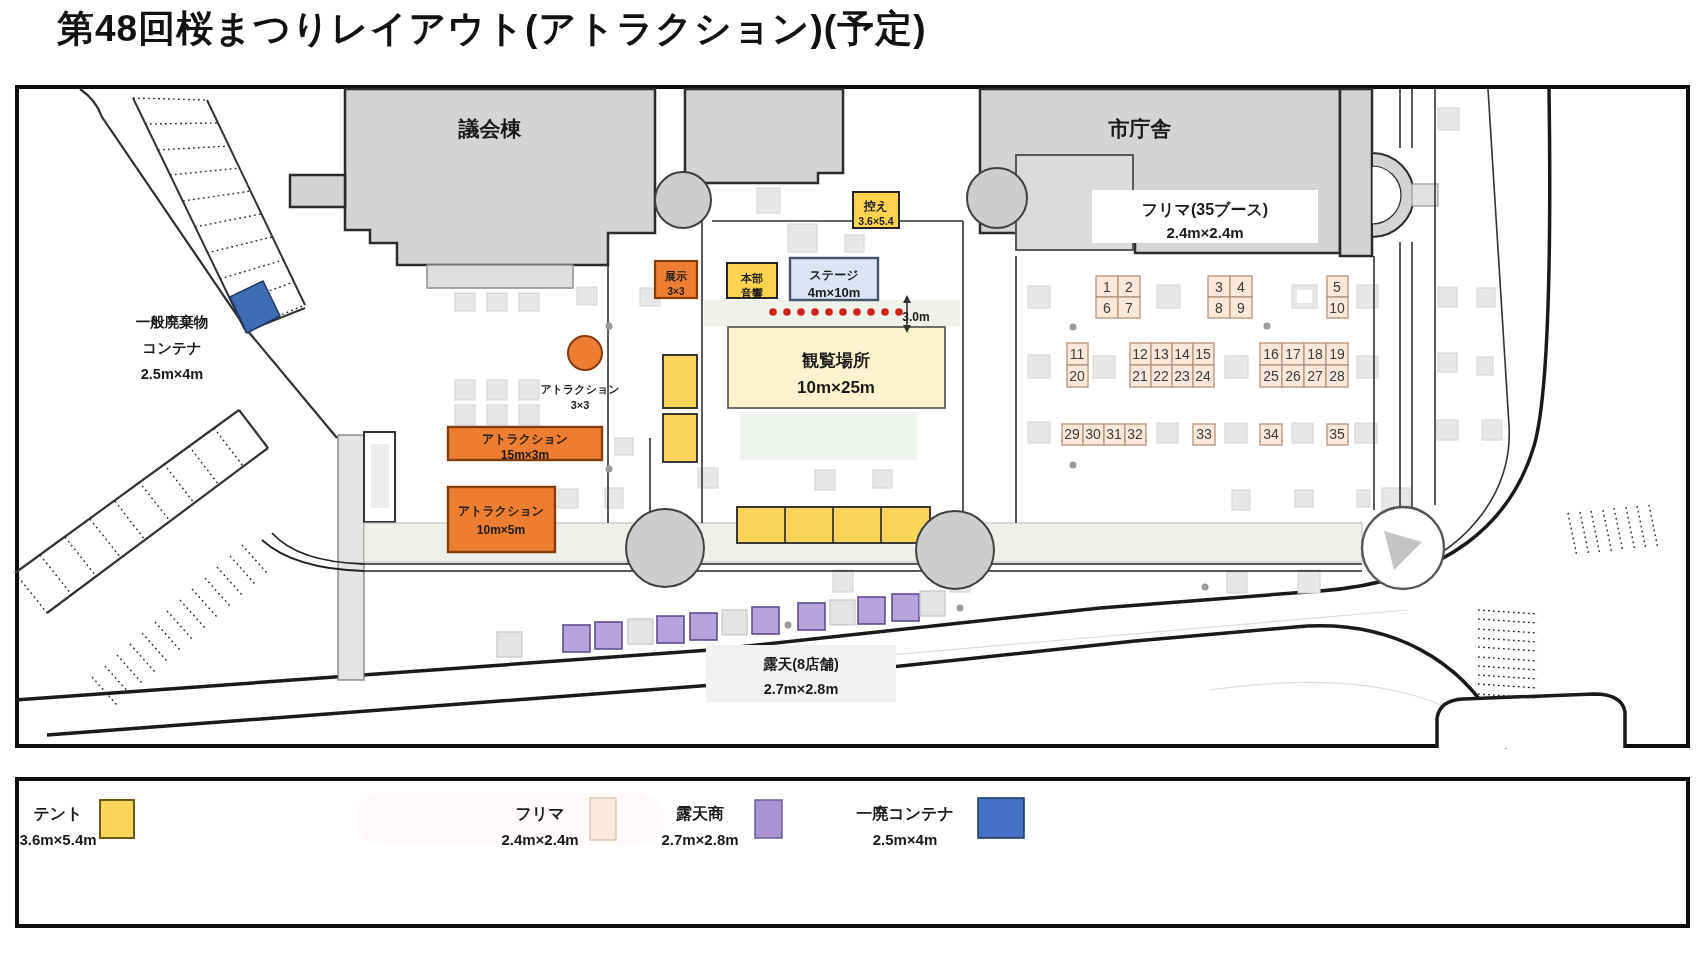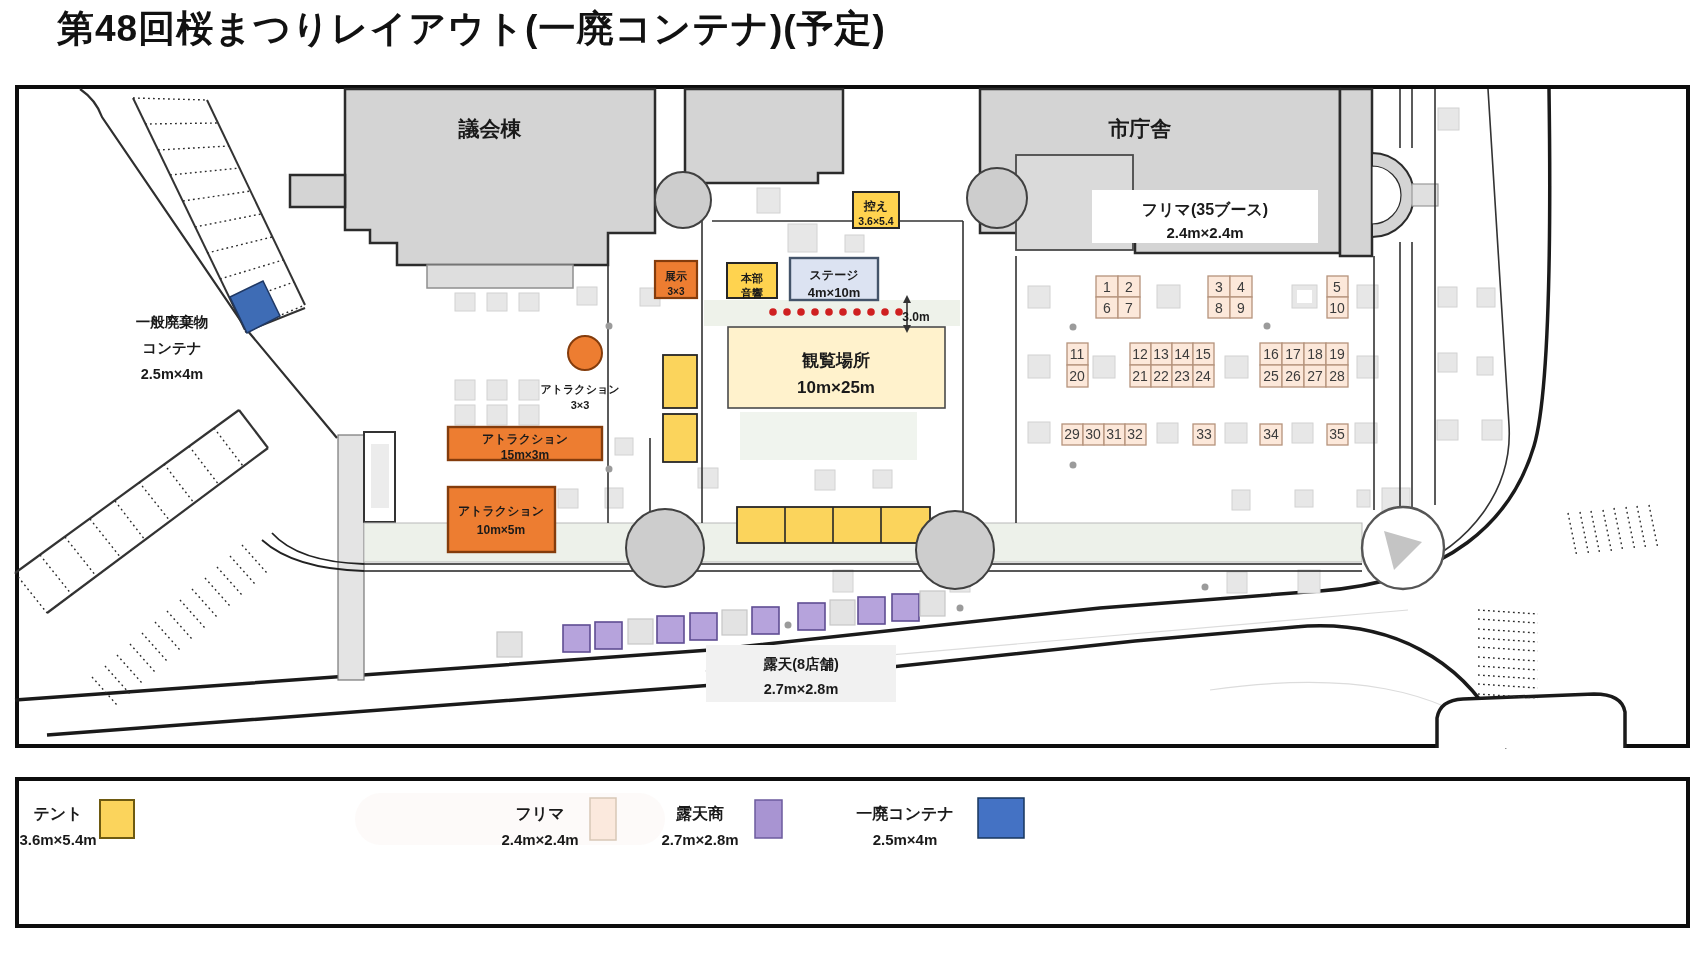--- a/index.html
+++ b/index.html
@@ -14,21 +14,21 @@
   .zline{stroke:#333;stroke-width:1.6;fill:none;}
   .bldg{fill:#d4d4d4;stroke:#2b2b2b;stroke-width:2.5;}
   .tree{fill:#cdcdcd;stroke:#404040;stroke-width:2;}
   .sdot{fill:#9b9b9b;}
   .stallp{fill:#b6a3dc;stroke:#5f4d93;stroke-width:1.6;}
   .stallg{fill:#e3e3e3;stroke:#c6c6c6;stroke-width:1.2;}
 </style>
 </head>
 <body>
 
-<h1 id="title">第48回桜まつりレイアウト(一廃コンテナ)(予定)</h1>
+<h1 id="title">第48回桜まつりレイアウト(アトラクション)(予定)</h1>
 
 <svg width="1705" height="959" viewBox="0 0 1705 959">
 
   <rect x="17" y="87" width="1671" height="659" fill="#ffffff" stroke="#0d0d0d" stroke-width="4"></rect>
 
   <g>
     <path d="M705,671 L1408,610" stroke="#dcdcdc" stroke-width="1.2" fill="none"></path>
     <path d="M1210,690 C1350,670 1440,690 1500,740" stroke="#dcdcdc" stroke-width="1.2" fill="none"></path>
     <path d="M1488,89 C1497,240 1505,370 1509,425 C1513,490 1470,545 1408,570" stroke="#333" stroke-width="1.6" fill="none"></path>
     <path d="M15,700 L710,650 L1100,608 L1320,591 C1450,581 1512,520 1534,446 C1550,392 1551,230 1549,89" stroke="#1a1a1a" stroke-width="3.5" fill="none"></path>

